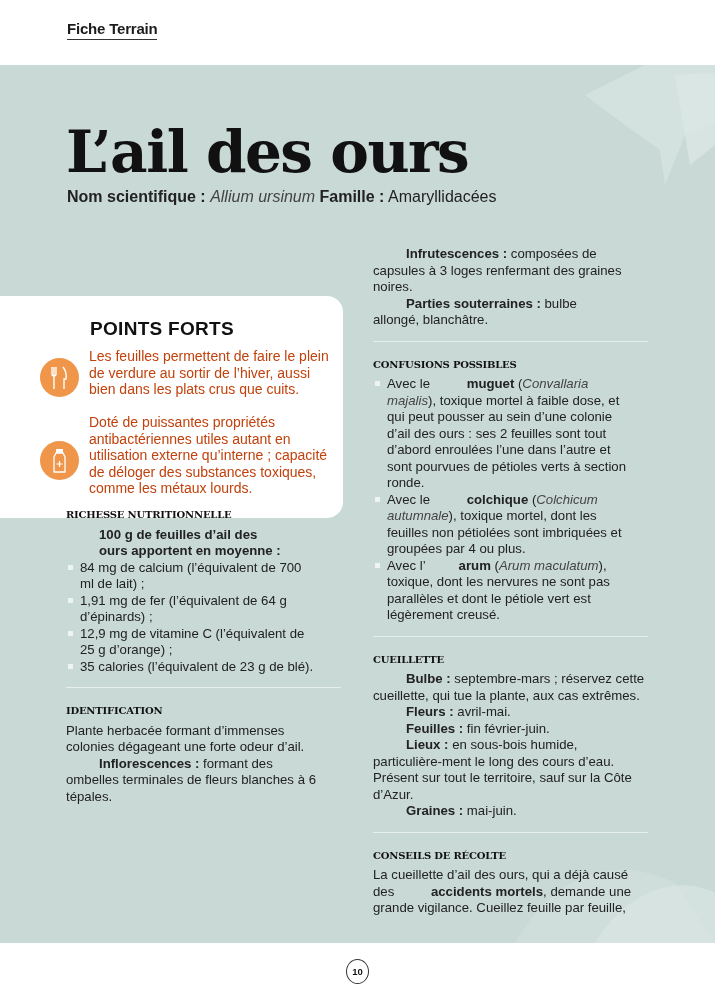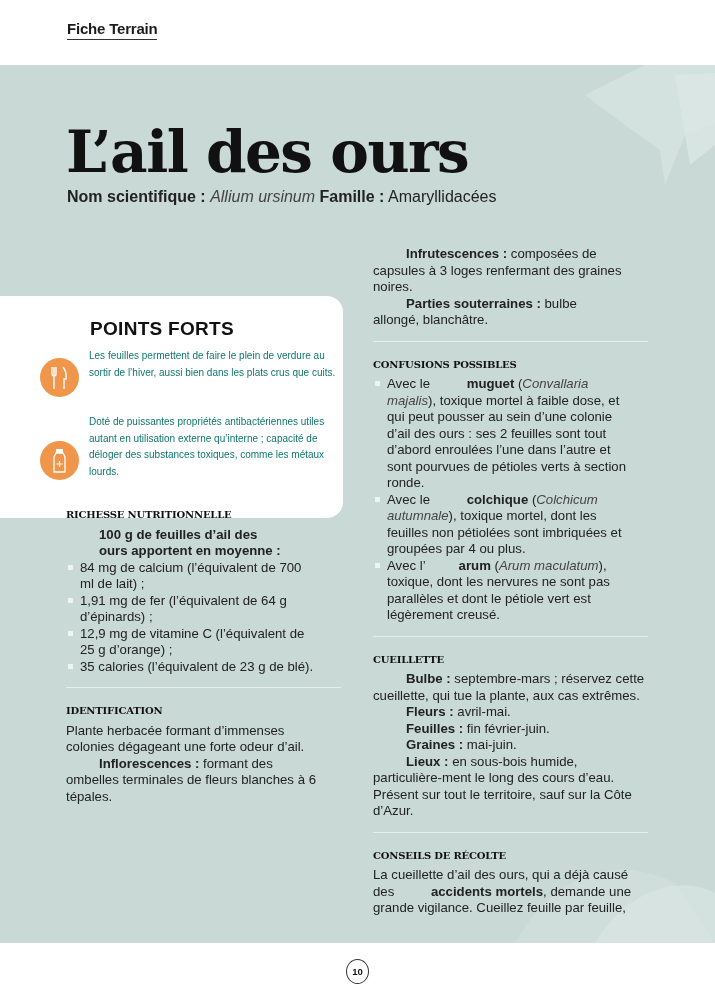--- a/index.html
+++ b/index.html
@@ -15,21 +15,21 @@
 
   .title { position: absolute; left: 66px; top: 52px; font-family: "DejaVu Serif", serif; font-weight: 700;
     font-size: 58px; letter-spacing: -1.5px; color: #111; line-height: 70px; }
   .sci { position: absolute; left: 67px; top: 123px; font-size: 16px; color: #222; }
   .sci b { font-weight: 700; }
   .sci i { font-style: italic; color: #444; font-weight: 300; }
 
   .points-card { position: absolute; left: 0; top: 183px; width: 343px; height: 222px; background: #ffffff;
     border-radius: 0 16px 16px 0; margin-top: 48px; }
   .points-title { position: absolute; left: 90px; top: 22px; font-size: 19px; font-weight: 900; letter-spacing: 0.3px; color: #111; }
-  .pt-item { position: absolute; left: 89px; font-size: 10px; line-height: 16.5px; color: #0f766e; width: 250px; }
+  .pt-item { position: absolute; left: 89px; font-size: 14px; line-height: 16.5px; color: #c2410c; width: 250px; }
   .pt-icon { position: absolute; left: 40px; width: 39px; height: 39px; border-radius: 50%; background: #f0964a; }
 
   .left-col { position: absolute; left: 66px; top: 442px; width: 280px; font-size: 13.2px; line-height: 16.5px; color: #222; }
   .right-col { position: absolute; left: 373px; top: 181px; width: 280px; font-size: 13.2px; line-height: 16.5px; color: #222; }
   .sec-head { font-family: "DejaVu Serif", serif; font-weight: 700; font-size: 10px; letter-spacing: -0.2px; color: #111; margin-bottom: 3px; }
   .strong { font-weight: 700; padding-left: 33px; }
   .bul { list-style: none; padding-left: 14px; }
   .bul li { position: relative; }
   .bul li::before { content: ""; position: absolute; left: -12px; top: 5px; width: 5px; height: 5px; background: #eef4f3; }
   .divider { height: 1px; background: #e7efed; margin: 12px 0 15px 0; width: 275px; }
@@ -114,22 +114,22 @@
       <li style="width:242px"><span>Avec le </span><span class="strong">muguet</span><span> (</span><span class="it">Convallaria majalis</span><span>), toxique mortel à faible dose, et qui peut pousser au sein d’une colonie d’ail des ours : ses 2 feuilles sont tout d’abord enroulées l’une dans l’autre et sont pourvues de pétioles verts à section ronde.</span></li>
       <li style="width:250px"><span>Avec le </span><span class="strong">colchique</span><span> (</span><span class="it">Colchicum autumnale</span><span>), toxique mortel, dont les feuilles non pétiolées sont imbriquées et groupées par 4 ou plus.</span></li>
       <li style="width:232px"><span>Avec l’</span><span class="strong">arum</span><span> (</span><span class="it">Arum maculatum</span><span>), toxique, dont les nervures ne sont pas parallèles et dont le pétiole vert est légèrement creusé.</span></li>
     </ul>
     <div class="divider"></div>
 
     <div class="sec-head">CUEILLETTE</div>
     <div style="width:282px"><span class="strong">Bulbe :</span><span> septembre-mars ; réservez cette cueillette, qui tue la plante, aux cas extrêmes.</span></div>
     <div><span class="strong">Fleurs :</span><span> avril-mai.</span></div>
     <div><span class="strong">Feuilles :</span><span> fin février-juin.</span></div>
+    <div style="width:262px"><span class="strong">Lieux :</span><span> en sous-bois humide, particulière-ment le long des cours d’eau. Présent sur tout le territoire, sauf sur la Côte d’Azur.</span></div>
     <div><span class="strong">Graines :</span><span> mai-juin.</span></div>
-    <div style="width:262px"><span class="strong">Lieux :</span><span> en sous-bois humide, particulière-ment le long des cours d’eau. Présent sur tout le territoire, sauf sur la Côte d’Azur.</span></div>
     <div class="divider"></div>
 
     <div class="sec-head">CONSEILS DE RÉCOLTE</div>
     <div style="width:270px"><span>La cueillette d’ail des ours, qui a déjà causé des </span><span class="strong">accidents mortels</span><span>, demande une grande vigilance. Cueillez feuille par feuille,</span></div>
   </div>
 </div>
 
 <div class="page-num">10</div>
 
 </body></html>

